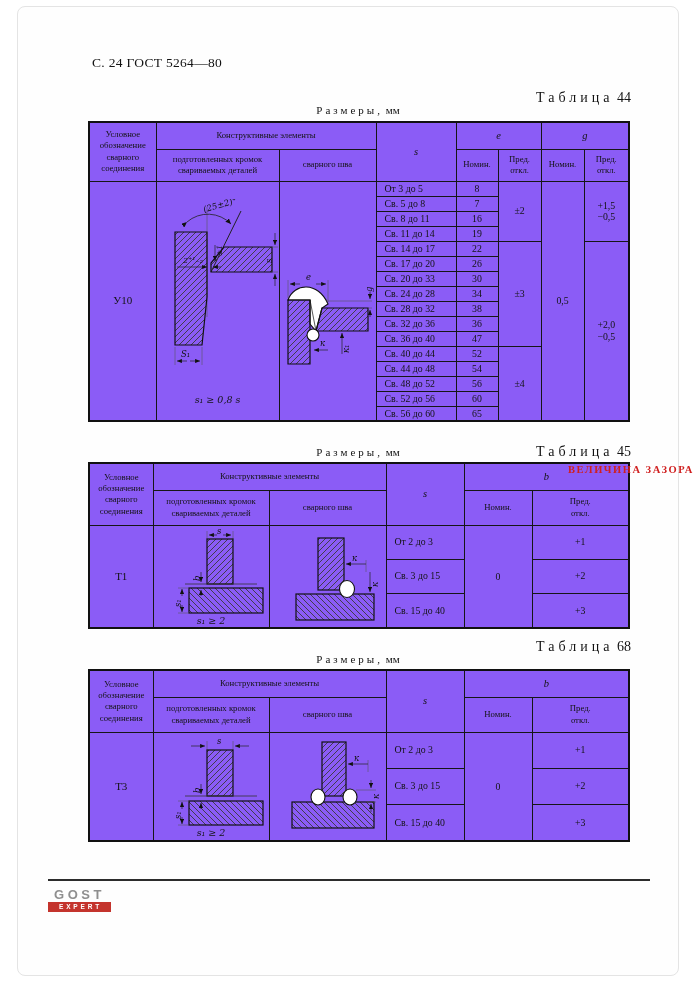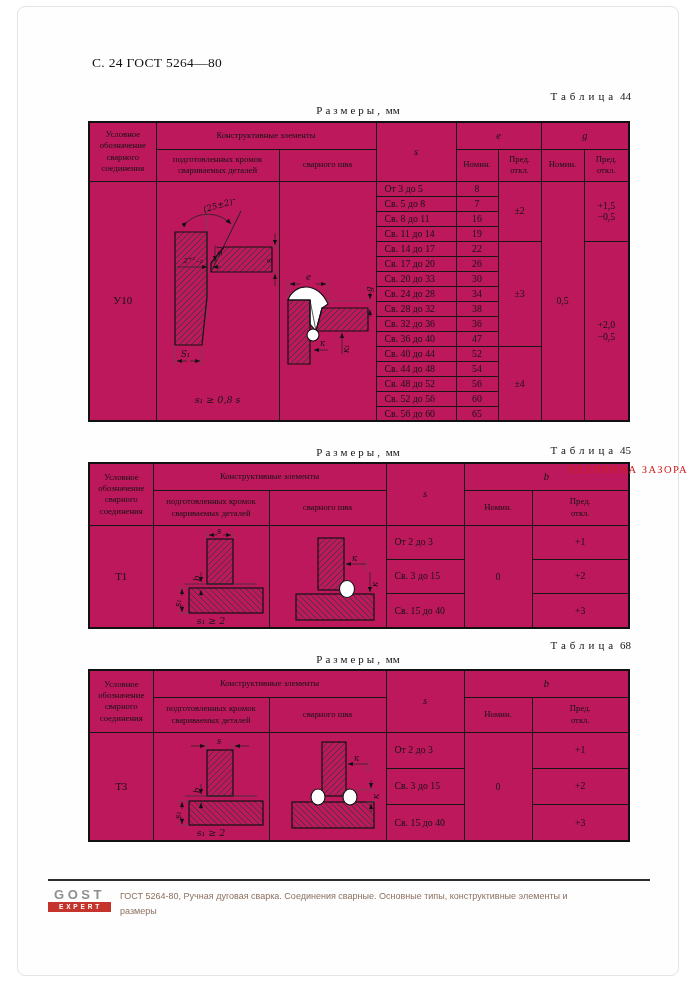--- a/index.html
+++ b/index.html
@@ -1,35 +1,35 @@
 <!DOCTYPE html>
 <html><head>
 <meta charset="utf-8">
 <style>
   html,body{margin:0;padding:0}
   body{width:695px;height:983px;position:relative;background:#fff;
        font-family:"Liberation Serif","DejaVu Serif",serif;color:#131313;overflow:hidden}
   .abs{position:absolute}
   .sheet{left:17px;top:6px;width:660px;height:968px;border:1px solid #e4e4e4;border-radius:8px;background:#fefefe}
   .doc-header{left:92px;top:55px;font-weight:normal;font-size:13.5px;letter-spacing:.3px}
-  .cap{font-size:11px;text-align:left;right:64px}
+  .cap{font-size:14px;text-align:left;right:64px}
   .cap .sp{letter-spacing:4px}
   .sizes{left:88px;width:540px;text-align:center;font-size:11px}
   .sizes .sp{letter-spacing:3px}
-  table.gt{border-collapse:collapse;background:#be185d;table-layout:fixed}
+  table.gt{border-collapse:collapse;background:#8b5cf6;table-layout:fixed}
   .gt td{border:1px solid #161616;text-align:center;vertical-align:middle;padding:0;font-size:9.8px;line-height:1.15;overflow:hidden}
   .gt{border:2px solid #111}
   .gt td.hd{font-size:8.7px;line-height:1.3;padding:1px 3px}
   .gt td.it{font-style:italic;font-size:10.5px}
   .gt td.rng{text-align:left;padding-left:8px}
   .gt td.joint{font-size:11px}
   .dev{white-space:pre-line}
   .diagcell{vertical-align:top}
   .note{font-size:9.5px;font-style:italic;text-align:center;font-family:"DejaVu Serif","DejaVu Sans",serif}
-  .gap-note{color:#d01f1f;font-weight:normal;font-size:10.5px;letter-spacing:1.5px;font-family:"Liberation Serif",serif;white-space:nowrap}
+  .gap-note{color:#d01f1f;font-weight:bold;font-size:10.5px;letter-spacing:1.5px;font-family:"Liberation Serif",serif;white-space:nowrap}
   svg.diag{display:block;margin:0 auto}
   svg text{font-family:"DejaVu Serif","DejaVu Sans",serif;font-size:8.5px;font-style:italic;fill:#111}
   .pl{fill:url(#hA);stroke:#111;stroke-width:1.2}
   .plb{fill:url(#hB);stroke:#111;stroke-width:1.2}
   .dl{stroke:#222;stroke-width:.7}
   .xl{stroke:#555;stroke-width:.55}
   .wd{fill:#fff;stroke:#111;stroke-width:1.1}
   .rule{background:#2c2c2c}
   .logo-top{font-family:"Liberation Sans",sans-serif;font-weight:bold;font-size:13px;color:#8f8f8f;letter-spacing:3.5px;text-align:center;line-height:13px}
   .logo-bot{background:#c4342d;color:#fff;font-family:"Liberation Sans",sans-serif;font-weight:bold;font-size:6.5px;letter-spacing:2.8px;text-align:center;padding:1px 0 2px 2px;margin-top:1px}
@@ -388,14 +388,13 @@
   </tr>
 </tbody>
   </table>
 
 <div class="abs rule" style="left:48px;top:879px;width:602px;height:2px"></div>
 <div class="abs" style="left:48px;top:888px;width:63px">
   <div class="logo-top">GOST</div>
   <div class="logo-bot">EXPERT</div>
 </div>
 <div class="abs foot-text" style="left:120px;top:889px">
-  <div>ГОСТ 5264-80, Ручная дуговая сварка. Соединения сварные. Основные типы, конструктивные элементы и размеры</div>
 </div>
 
 </body></html>

